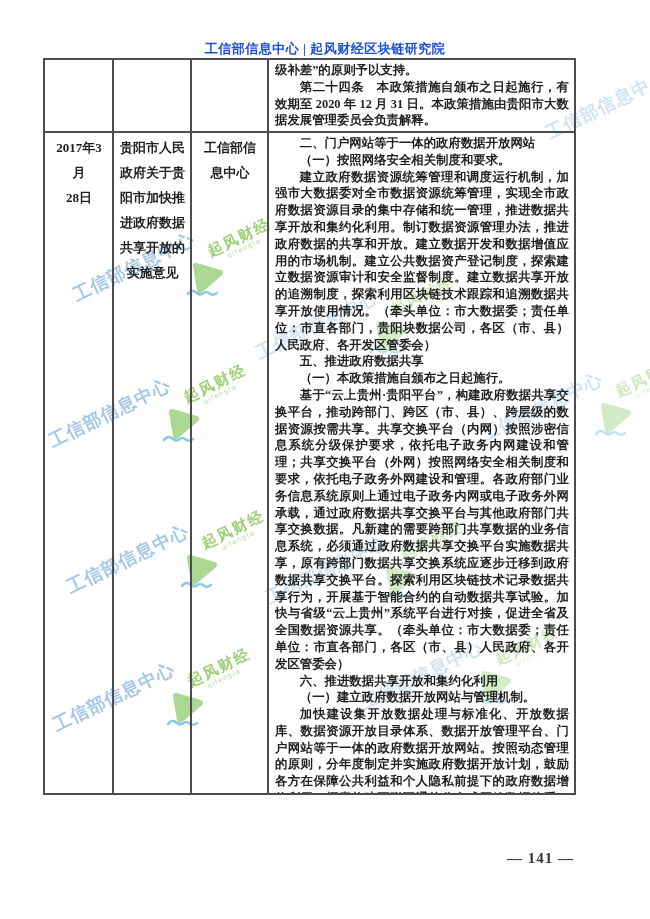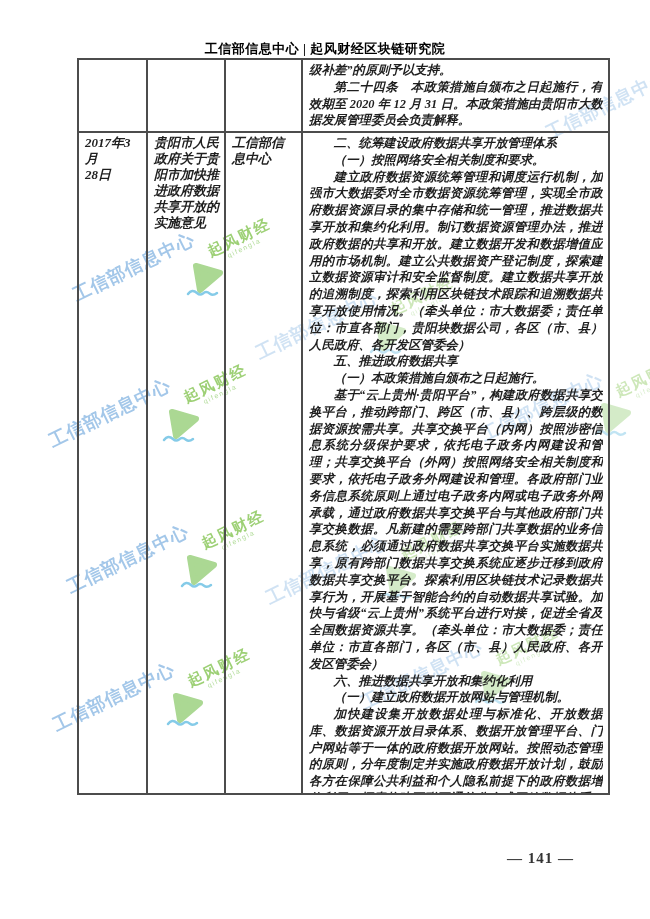--- a/index.html
+++ b/index.html
@@ -29,39 +29,39 @@
     transform:rotate(-26deg);transform-origin:left center;
     font-size:18px;font-weight:bold;letter-spacing:1px;color:#a3c7e9;
     font-family:"Liberation Sans","DejaVu Sans",sans-serif;
     white-space:nowrap;
   }
   
   .content{position:relative;z-index:1;}
   .doc-header{
     position:absolute;top:40px;left:0;right:0;
     text-align:center;
-    font-size:13px;font-weight:bold;color:#000000;
+    font-size:13px;font-weight:bold;color:#1d4ed8;
     letter-spacing:.5px;
   }
   table.policy{
-    position:absolute;top:58px;left:77px;
+    position:absolute;top:58px;left:43px;
     width:531px;
     border-collapse:collapse;table-layout:fixed;
     background:transparent;
-    font-style:italic;
   }
   table.policy td{
     border:2px solid #4c4c4c;
     vertical-align:top;
     padding:2px 5px 0 6px;
     font-weight:600;
   }
   td.c-date,td.c-title,td.c-issuer{
-    font-size:13px;line-height:16px;
+    font-size:13px;line-height:25px;
     padding-top:5px;
+    text-align:center;
   }
   td.c-content{padding:2px 5px 0 6px;}
   .clip1{height:69px;overflow:hidden;}
   .clip2{height:658px;overflow:hidden;}
   .c-content p{
     margin:0;
     font-size:12.4px;line-height:16.8px;
     text-align:justify;
     text-indent:2em;
   }
@@ -204,21 +204,21 @@
       </tr>
       <tr>
         <td class="c-date">
           <div>2017年3月</div>
           <div>28日</div>
         </td>
         <td class="c-title">贵阳市人民政府关于贵阳市加快推进政府数据共享开放的实施意见</td>
         <td class="c-issuer">工信部信息中心</td>
         <td class="c-content">
           <div class="clip2">
-            <p>二、统筹建设政府数据共享开放管理体系</p>
+            <p>二、门户网站等于一体的政府数据开放网站</p>
             <p>（一）按照网络安全相关制度和要求。</p>
             <p>建立政府数据资源统筹管理和调度运行机制，加强市大数据委对全市数据资源统筹管理，实现全市政府数据资源目录的集中存储和统一管理，推进数据共享开放和集约化利用。制订数据资源管理办法，推进政府数据的共享和开放。建立数据开发和数据增值应用的市场机制。建立公共数据资产登记制度，探索建立数据资源审计和安全监督制度。建立数据共享开放的追溯制度，探索利用区块链技术跟踪和追溯数据共享开放使用情况。（牵头单位：市大数据委；责任单位：市直各部门，贵阳块数据公司，各区（市、县）人民政府、各开发区管委会）</p>
             <p>五、推进政府数据共享</p>
             <p>（一）本政策措施自颁布之日起施行。</p>
             <p>基于“云上贵州·贵阳平台”，构建政府数据共享交换平台，推动跨部门、跨区（市、县）、跨层级的数据资源按需共享。共享交换平台（内网）按照涉密信息系统分级保护要求，依托电子政务内网建设和管理；共享交换平台（外网）按照网络安全相关制度和要求，依托电子政务外网建设和管理。各政府部门业务信息系统原则上通过电子政务内网或电子政务外网承载，通过政府数据共享交换平台与其他政府部门共享交换数据。凡新建的需要跨部门共享数据的业务信息系统，必须通过政府数据共享交换平台实施数据共享，原有跨部门数据共享交换系统应逐步迁移到政府数据共享交换平台。探索利用区块链技术记录数据共享行为，开展基于智能合约的自动数据共享试验。加快与省级“云上贵州”系统平台进行对接，促进全省及全国数据资源共享。（牵头单位：市大数据委；责任单位：市直各部门，各区（市、县）人民政府、各开发区管委会）</p>
             <p>六、推进数据共享开放和集约化利用</p>
             <p>（一）建立政府数据开放网站与管理机制。</p>
             <p>加快建设集开放数据处理与标准化、开放数据库、数据资源开放目录体系、数据开放管理平台、门户网站等于一体的政府数据开放网站。按照动态管理的原则，分年度制定并实施政府数据开放计划，鼓励各方在保障公共利益和个人隐私前提下的政府数据增值利用，探索构建互联互通的分布式开放数据体系。政府部门加强落实本部门政府数据开放工作职责，编制数据开放负面清单，建立政府数据脱敏的标准和流程，确立契约式开放三方主体的职责和义务，及时向社会</p>
           </div>
         </td>

